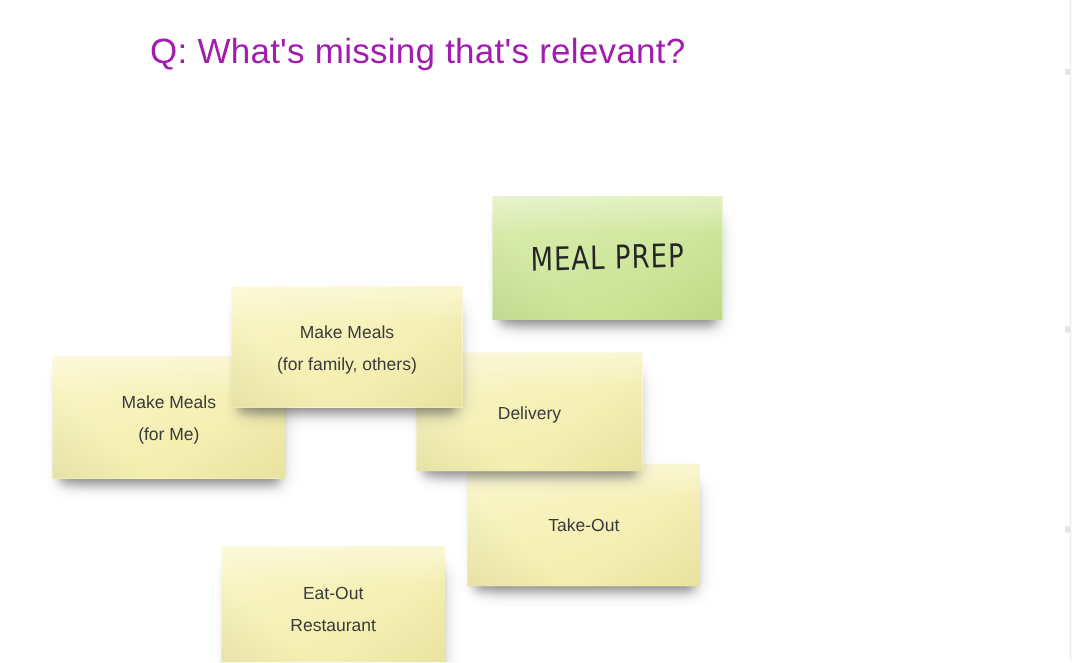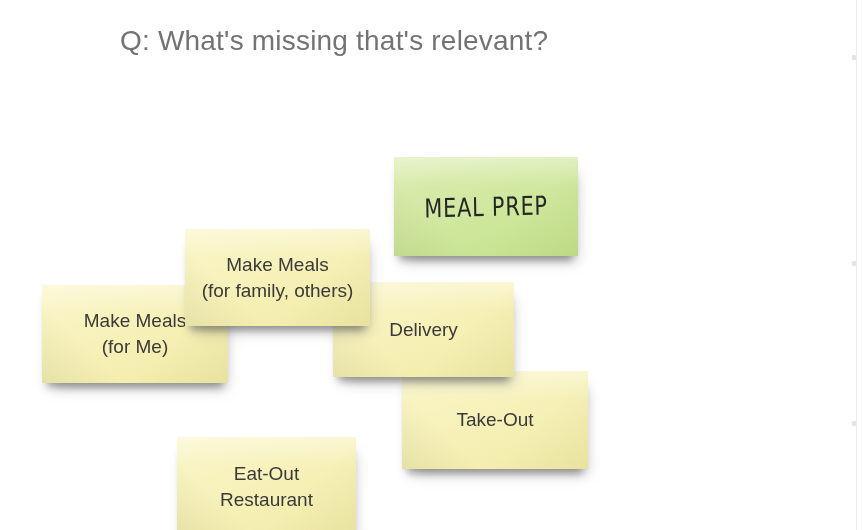--- a/index.html
+++ b/index.html
@@ -15,21 +15,21 @@
     background: #ffffff;
     overflow: hidden;
   }
   .board-title {
     position: absolute;
     left: 120px;
     top: 22px;
     font-size: 28px;
     line-height: 38px;
     font-weight: 400;
-    color: #737373;
+    color: #a21caf;
     letter-spacing: 0.2px;
     white-space: nowrap;
   }
   
   .edge-line {
     position: absolute;
     right: 5px;
     top: 0;
     width: 1px;
     height: 100%;
@@ -69,40 +69,40 @@
       linear-gradient(180deg, rgba(255, 255, 255, 0.35), rgba(255, 255, 255, 0) 30%);
   }
   .note-yellow {
     background: linear-gradient(160deg, #faf6c9 0%, #f6f0b6 55%, #f1eaa6 100%);
   }
   .note-green {
     background: linear-gradient(160deg, #dcedb2 0%, #cfe79d 55%, #c4e18b 100%);
   }
   .note-label {
     position: relative;
-    font-size: 19px;
+    font-size: 14px;
     line-height: 26px;
     color: #3a3a3a;
     white-space: pre-line;
   }
   .note-label-marker {       
     font-family: "DejaVu Sans", sans-serif;
     font-size: 26px;
     line-height: 30px;
     letter-spacing: 1px;
     color: #262626;
     transform: scaleX(0.8) rotate(-1.2deg);
     white-space: nowrap;
   }
 
   .note-meal-prep { left: 394px; top: 157px; width: 184px; height: 99px;  z-index: 1; }
   .note-family    { left: 185px; top: 229px; width: 185px; height: 97px;  z-index: 3; }
   .note-me        { left: 42px;  top: 285px; width: 186px; height: 98px;  z-index: 2; }
   .note-delivery  { left: 333px; top: 282px; width: 181px; height: 95px;  z-index: 2; align-items: center; }
-  .note-takeout   { left: 374px; top: 371px; width: 186px; height: 98px;  z-index: 1; margin-left: 28px; }
+  .note-takeout   { left: 374px; top: 371px; width: 186px; height: 98px;  z-index: 1; }
   .note-eatout    { left: 177px; top: 397px; width: 179px; height: 100px; z-index: 1; margin-top: 40px; }
 </style>
 </head>
 <body>
 
 <div class="board">
 
   <div class="board-title">Q: What's missing that's relevant?</div>
 
   <div class="note note-green note-meal-prep">

